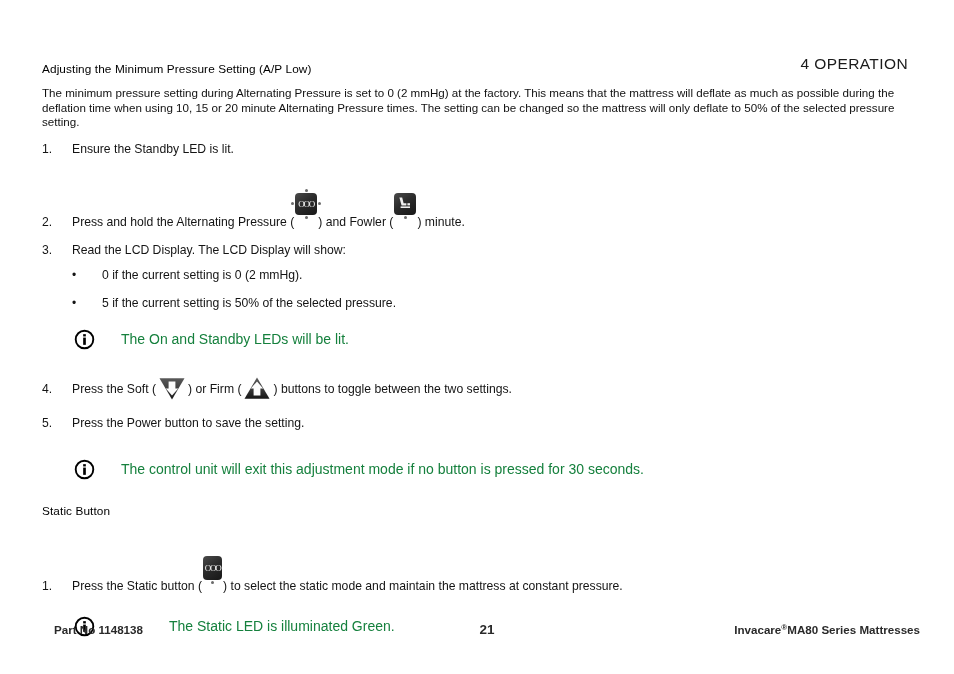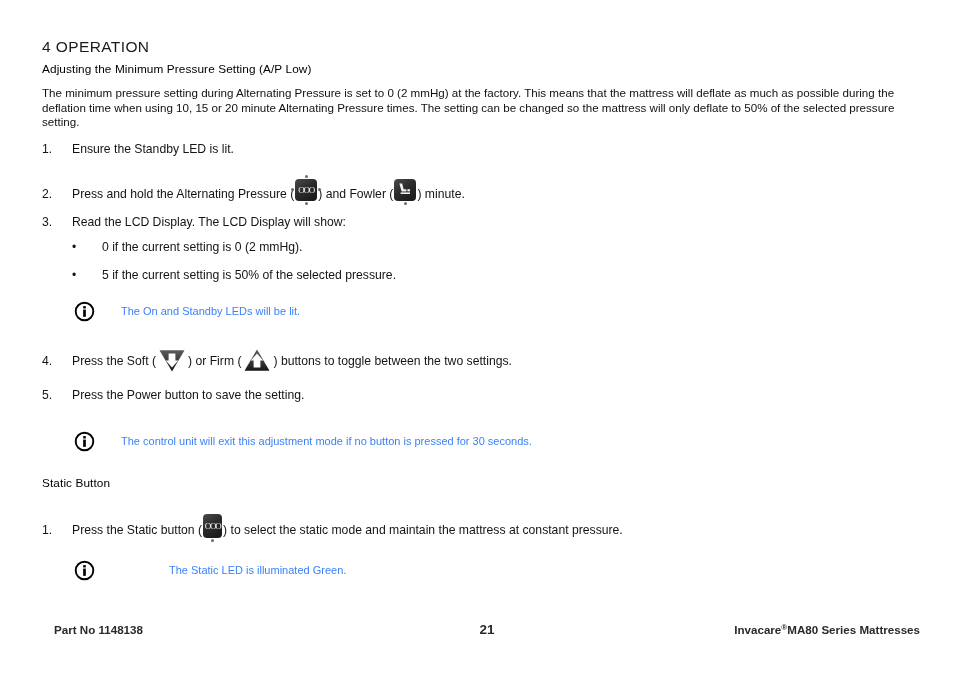--- a/index.html
+++ b/index.html
@@ -21,23 +21,23 @@
     position: absolute;
     left: 0; top: 0;
     width: 954px;
     height: 674px;
   }
 
   
   .header {
     position: absolute;
     left: 42px;
-    top: 38px;
+    top: 55px;
     width: 866px;
-    text-align: left;
+    text-align: right;
     font-size: 15.5px;
     letter-spacing: 0.4px;
     color: #1b1b1b;
   }
 
   
   .content {
     position: absolute;
     left: 42px;
     top: 62px;
@@ -98,42 +98,42 @@
   }
 
   
   .note {
     display: flex;
     align-items: center;
     margin: 14px 0 14px 0;
     padding-left: 32px;
   }
   .note .note-text {
-    font-size: 11px;
+    font-size: 14px;
     line-height: 16px;
-    color: #3b82f6;
+    color: #15803d;
     margin-left: 26px;
   }
 
   
   .ico {
     display: inline-block;
     vertical-align: middle;
     position: relative;
   }
 
   
   .btn-ico {
     width: 22px;
     height: 22px;
     border-radius: 4px;
     background: linear-gradient(145deg,#4a4a4a 0%,#2c2c2c 45%,#171717 100%);
     position: relative;
     vertical-align: -7px;
-    margin: 4px 1px;
+    margin: 18px 1px;
   }
   .btn-ico.tall {
     width: 19px;
     height: 24px;
     border-radius: 4px;
     vertical-align: -8px;
   }
   .btn-ico .glyph {
     position: absolute;
     left: 0; right: 0; top: 50%;

